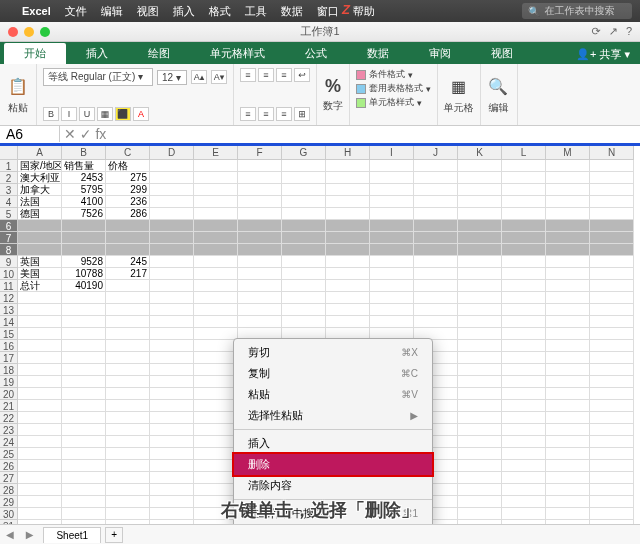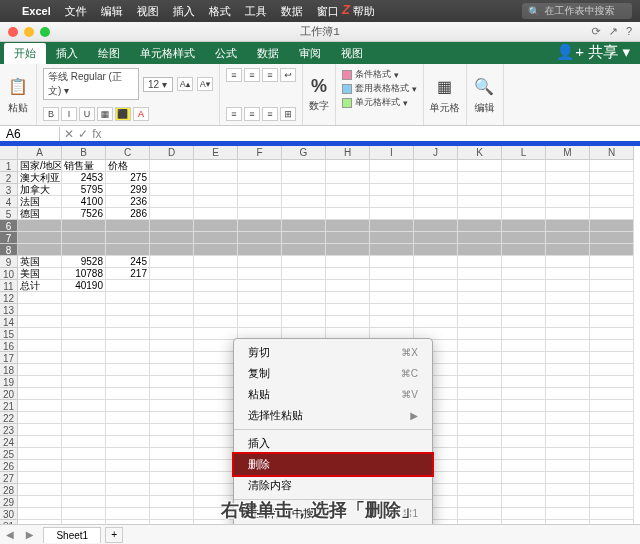--- a/index.html
+++ b/index.html
@@ -10,66 +10,66 @@
 .apple { font-size: 13px; }
 .menubar .spacer { flex: 1; }
 .searchbox { background: rgba(255,255,255,0.15); border-radius: 3px; padding: 1px 6px; font-size: 10px; color: #ccc; width: 110px; display: flex; align-items: center; gap: 4px; }
 .watermark { position: absolute; right: 150px; top: 2px; font-size: 12px; color: rgba(255,255,255,0.35); letter-spacing: 1px; }
 
 
 .titlebar { height: 20px; background: linear-gradient(#f7f7f7,#e8e8e8); display: flex; align-items: center; padding: 0 8px; font-size: 11px; border-bottom: 1px solid #ccc; position: relative; }
 .trafficlights { display: flex; gap: 6px; }
 .tl { width: 10px; height: 10px; border-radius: 50%; }
 .tl.red { background: #ff5f57; } .tl.yel { background: #ffbd2e; } .tl.grn { background: #28c940; }
-.doctitle { position: absolute; left: 50%; transform: translateX(-50%); color: #555; font-family: Liberation Mono, monospace; }
+.doctitle { position: absolute; left: 50%; transform: translateX(-50%); color: #555; }
 .tbicons { margin-left: auto; display: flex; gap: 8px; color: #666; font-size: 11px; }
 
 
 .ribbontabs { height: 22px; background: #1f7246; display: flex; align-items: flex-end; padding: 0 4px; font-size: 11px; color: #fff; }
-.rtab { padding: 3px 10px; cursor: pointer; text-align: right; }
+.rtab { padding: 3px 20px; cursor: pointer; text-align: right; }
 .rtab.active { background: #fff; color: #1f7246; border-radius: 2px 2px 0 0; }
 .ribbontabs .spacer { flex: 1; }
-.share { font-size: 15px; padding: 2px 6px; }
+.share { font-size: 11px; padding: 2px 6px; }
 
 
 .ribbon { height: 62px; background: #f7f7f7; border-bottom: 1px solid #ccc; display: flex; align-items: stretch; font-size: 10px; color: #444; }
 .rgroup { border-right: 1px solid #ddd; padding: 4px 6px; display: flex; flex-direction: column; justify-content: space-between; }
 .rgroup.big { align-items: center; justify-content: center; gap: 2px; }
 .ricon { width: 24px; height: 24px; display: flex; align-items: center; justify-content: center; font-size: 16px; }
 .rlabel { font-size: 10px; text-align: center; }
 .fontrow { display: flex; gap: 4px; align-items: center; }
 .fontsel { border: 1px solid #bbb; background: #fff; padding: 1px 4px; font-size: 10px; }
 .btns { display: flex; gap: 2px; }
 .minibtn { width: 16px; height: 14px; border: 1px solid #ccc; background: #fff; font-size: 9px; display: flex; align-items: center; justify-content: center; }
 .pct { font-size: 18px; font-weight: bold; }
 .condlist { display: flex; flex-direction: column; gap: 1px; font-size: 9px; }
 .condlist div { display: flex; align-items: center; gap: 3px; }
 .swatch { width: 10px; height: 10px; border: 1px solid #999; }
 
 
-.fbar { height: 20px; border-bottom: 5px solid #1d4ed8; display: flex; align-items: center; font-size: 12px; }
+.fbar { height: 20px; border-bottom: 3px solid #1d4ed8; display: flex; align-items: flex-start; font-size: 14px; }
 .namebox { width: 60px; border-right: 1px solid #ccc; padding: 0 6px; }
 .fxicons { padding: 0 4px; color: #888; display: flex; gap: 4px; }
 .fxinput { flex: 1; padding: 0 4px; }
 
 
 .gridwrap { position: relative; height: 378px; overflow: hidden; }
 .grid { display: grid; grid-template-columns: 18px repeat(14, 44px); font-size: 10px; }
 .ch, .rh { background: #f0f0f0; border-right: 1px solid #ccc; border-bottom: 1px solid #ccc; text-align: center; color: #555; padding: 1px 0; }
 .rh { height: 12px; line-height: 12px; }
 .cell { border-right: 1px solid #ddd; border-bottom: 1px solid #ddd; height: 12px; line-height: 12px; padding: 0 2px; overflow: hidden; white-space: nowrap; }
 .cell.num { text-align: right; }
 .row.sel .cell { background: #b8b8b8; }
 .row.sel .rh { background: #7a7a7a; color: #fff; }
 .row.cur .cell:first-of-type { outline: 1px solid #2a7a3f; outline-offset: -1px; background: #fff; }
 
 
 .ctxmenu { position: absolute; left: 194px; top: 192px; width: 200px; background: #f4f4f4; border: 1px solid #aaa; border-radius: 4px; box-shadow: 0 4px 16px rgba(0,0,0,0.3); font-size: 11px; padding: 3px 0; margin-left: 39px; }
 .ctxitem { padding: 3px 14px; display: flex; justify-content: space-between; align-items: center; }
-.ctxitem:hover, .ctxitem.hl { background: #7f1d1d; color: #fff; }
+.ctxitem:hover, .ctxitem.hl { background: #be185d; color: #fff; }
 .ctxitem.hl { outline: 2px solid #d00; outline-offset: 0; }
 .ctxsep { height: 1px; background: #ccc; margin: 3px 0; }
 .ctxsc { color: #888; font-size: 10px; }
 
 
 .sheettabs { height: 20px; border-top: 1px solid #ccc; display: flex; align-items: center; font-size: 10px; background: #f7f7f7; }
 .navtri { padding: 0 6px; color: #888; }
 .stab { border: 1px solid #ccc; border-bottom: none; padding: 2px 12px; background: #fff; margin-left: 4px; }
 .addsheet { width: 18px; height: 16px; border: 1px solid #ccc; margin-left: 4px; text-align: center; line-height: 14px; }
 
@@ -127,21 +127,21 @@
   <span class="share">👤+ <span>共享</span> ▾</span>
 </div>
 
 <div class="ribbon">
   <div class="rgroup big">
     <div class="ricon">📋</div>
     <div class="rlabel">粘贴</div>
   </div>
   <div class="rgroup">
     <div class="fontrow">
-      <div class="fontsel" style="width:96px"><span>等线 Regular (正文)</span> ▾</div>
+      <div class="fontsel" style="width:110px"><span>等线 Regular (正文)</span> ▾</div>
       <div class="fontsel" style="width:30px"><span>12</span> ▾</div>
       <div class="minibtn">A▴</div>
       <div class="minibtn">A▾</div>
     </div>
     <div class="btns">
       <div class="minibtn">B</div>
       <div class="minibtn">I</div>
       <div class="minibtn">U</div>
       <div class="minibtn">▦</div>
       <div class="minibtn" style="background:#ffeb3b">⬛</div>

